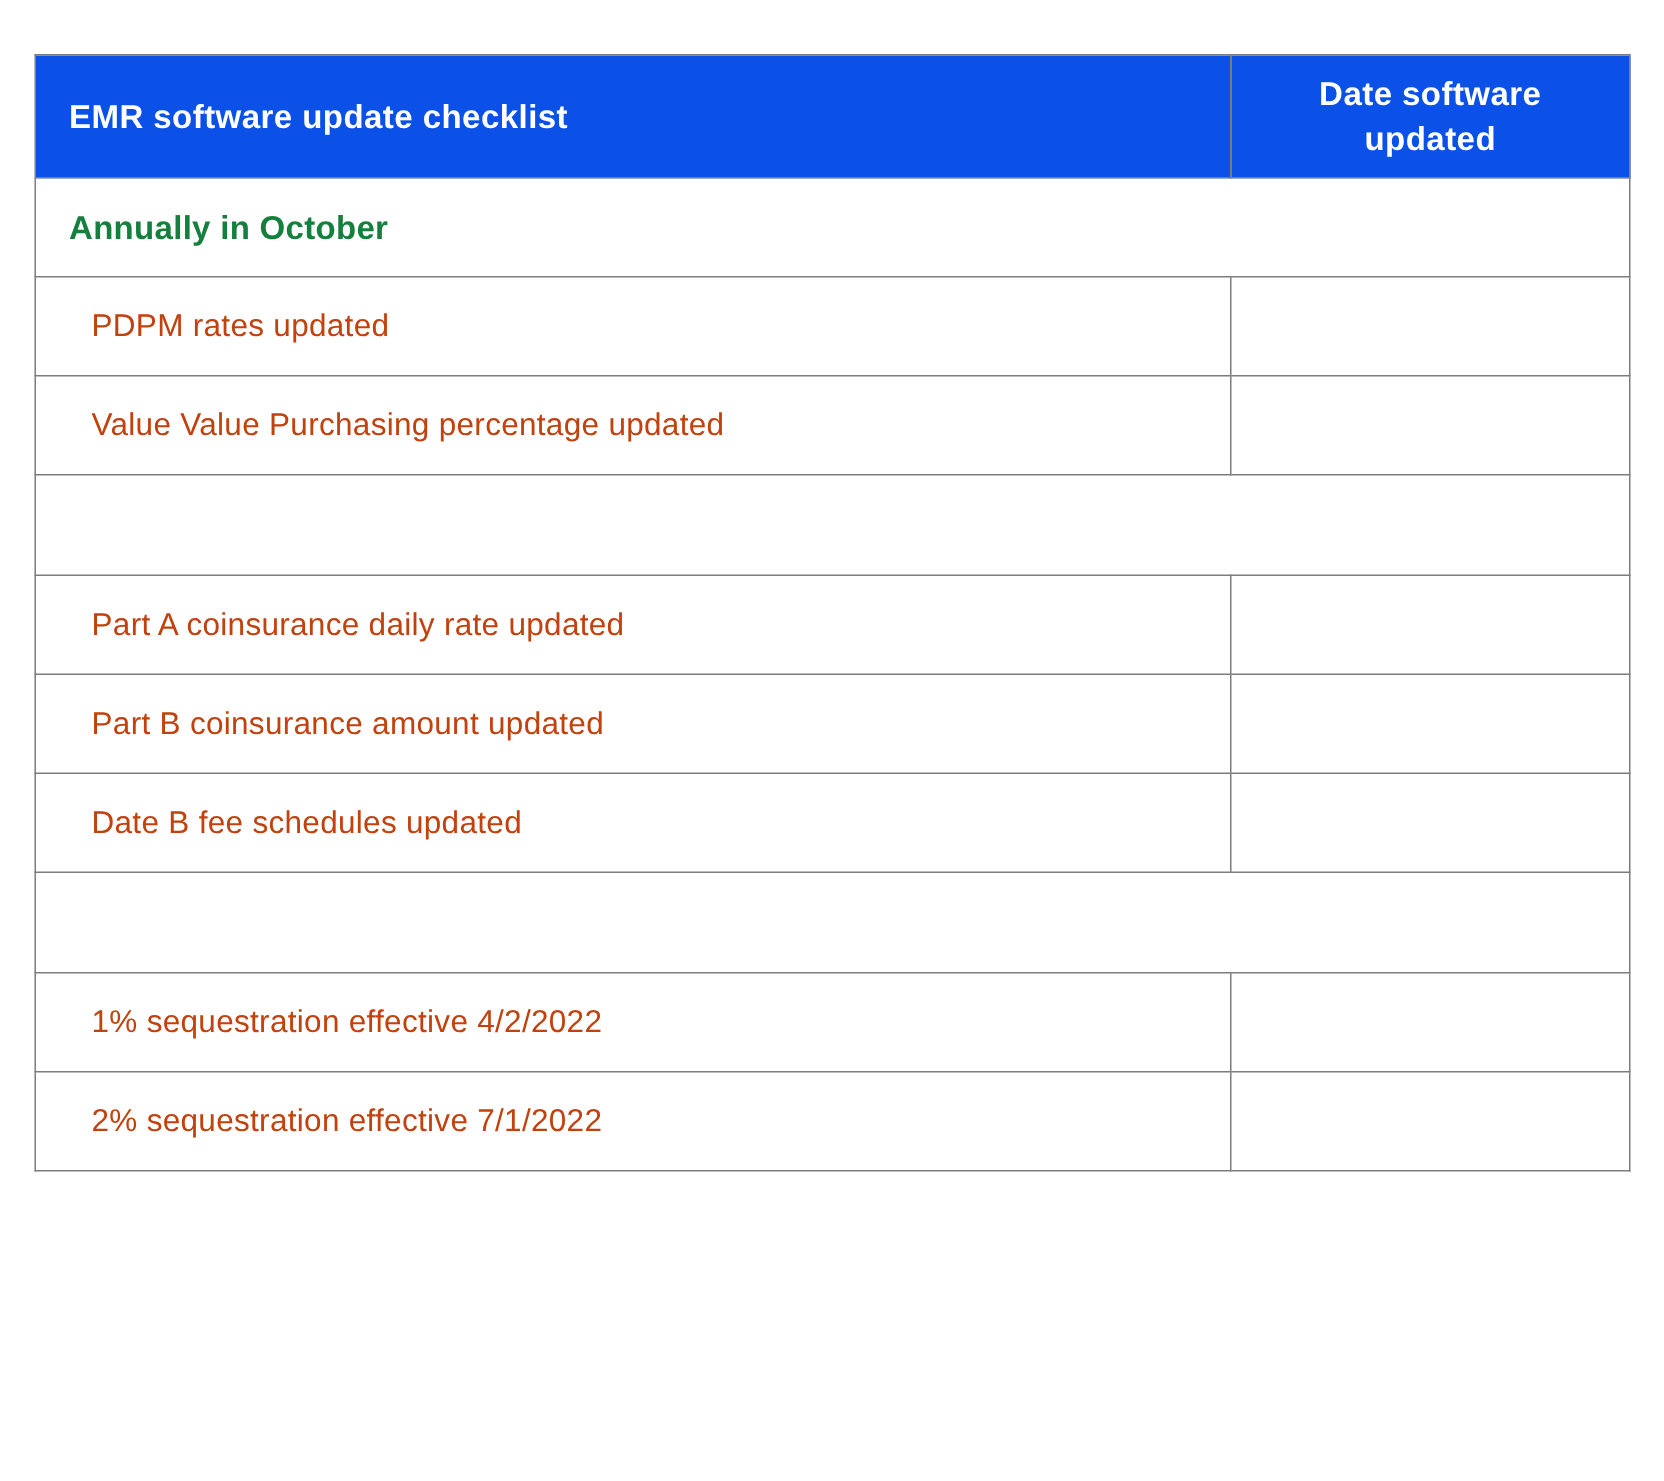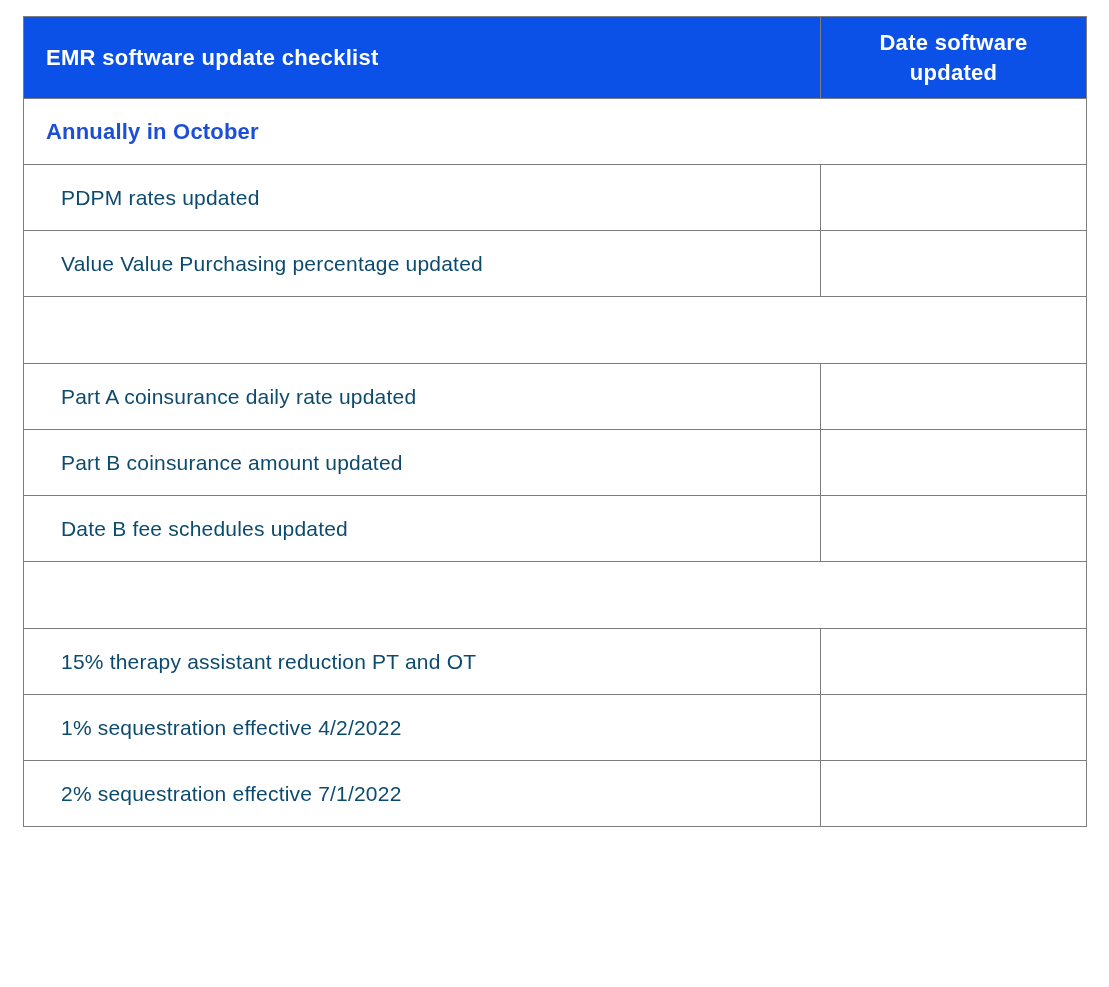--- a/index.html
+++ b/index.html
@@ -10,21 +10,21 @@
   }
   .page {
     width: 1109px;
     height: 987px;
     background: #ffffff;
     position: relative;
   }
   table.checklist {
     position: absolute;
     left: 23px;
-    top: 16px;
+    top: 36px;
     width: 1063px;
     border-collapse: collapse;
     table-layout: fixed;
     border-radius: 14px;
   }
   table.checklist col.c-task { width: 797px; }
   table.checklist col.c-date { width: 266px; }
   table.checklist td, table.checklist th {
     border: 1px solid #7d7d7d;
     vertical-align: middle;
@@ -48,31 +48,31 @@
     font-size: 21px;
     line-height: 1.32;
   }
   th.head-date .wrap {
     display: inline-block;
     max-width: 175px;
   }
   
   tr.section td {
     height: 66px;
-    color: #1d4ed8;
+    color: #15803d;
     font-size: 22px;
     font-weight: bold;
     letter-spacing: 0.2px;
     padding-left: 22px;
     background: #ffffff;
   }
   
   tr.item td.task {
     height: 66px;
-    color: #0c4a6e;
+    color: #c2410c;
     font-size: 21px;
     font-weight: normal;
     letter-spacing: 0.2px;
     padding-left: 37px;
     background: #ffffff;
   }
   tr.item td.date {
     background: #ffffff;
   }
   
@@ -124,24 +124,20 @@
     </tr>
     <tr class="item">
       <td class="task">Date B fee schedules updated</td>
       <td class="date"></td>
     </tr>
     <tr class="spacer">
       <td colspan="2"></td>
     </tr>
 
     <tr class="item">
-      <td class="task">15% therapy assistant reduction PT and OT</td>
-      <td class="date"></td>
-    </tr>
-    <tr class="item">
       <td class="task">1% sequestration effective 4/2/2022</td>
       <td class="date"></td>
     </tr>
     <tr class="item">
       <td class="task">2% sequestration effective 7/1/2022</td>
       <td class="date"></td>
     </tr>
   </tbody>
     </table>
 </div>

